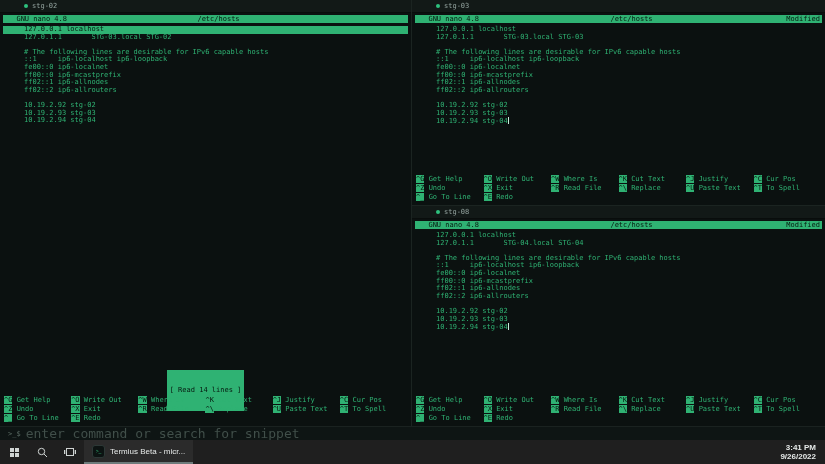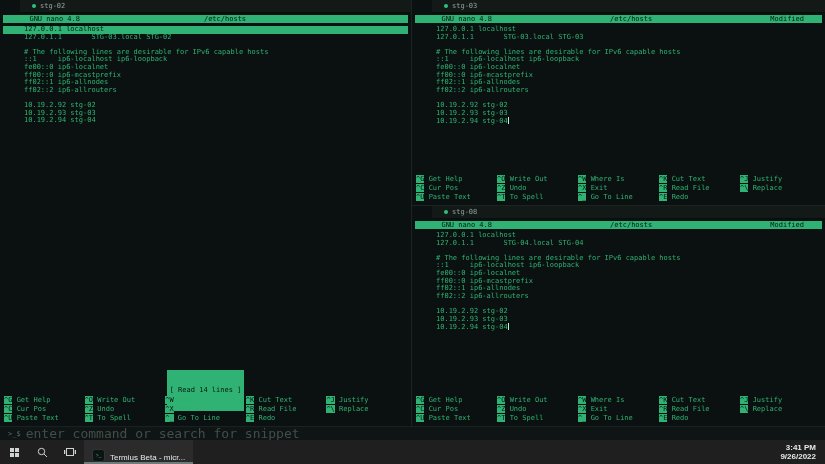--- a/index.html
+++ b/index.html
@@ -27,53 +27,53 @@
   .win-btn{ width:17px; height:16px; display:flex; align-items:center; justify-content:center; color:#b6c0be; font-size:8px; font-family:"DejaVu Sans", sans-serif; }
 
   
   .workspace{ flex:1 1 auto; display:flex; min-height:0; }
   .pane{ display:flex; flex-direction:column; min-height:0; background:var(--term-bg); }
   .pane-left{ width:412px; flex:0 0 auto; border-right:1px solid #1b2421; }
   .col-right{ flex:1 1 auto; display:flex; flex-direction:column; min-width:0; }
   .pane-top{ height:206px; flex:0 0 auto; border-bottom:1px solid #1b2421; }
   .pane-bottom{ flex:1 1 auto; }
 
-  .tabbar{ height:13px; flex:0 0 auto; display:flex; align-items:center; gap:4px; padding-left:12px; background:#121917; border-bottom:1px solid #090d0c;margin-left:20px; }
+  .tabbar{ height:13px; flex:0 0 auto; display:flex; align-items:center; gap:4px; padding-left:24px; background:#121917; border-bottom:1px solid #090d0c; }
   .tab-dot{ width:4px; height:4px; border-radius:50%; background:#2ec27e; }
   .tab-label{ color:#93a39f; font-size:7px; line-height:7px; }
 
   .nano{ flex:1 1 auto; display:flex; flex-direction:column; min-height:0; padding:2px 3px 2px 3px; }
   .nano-header{ flex:0 0 auto; background:var(--green); color:var(--green-dark-text); font-size:7px; line-height:8px; display:flex; white-space:pre; }
-  .nh-app{ padding-left:18px; }
+  .nh-app{ padding-left:5px; }
   .nh-file{ flex:1 1 auto; text-align:center; }
-  .nh-mod{ padding-right:18px; min-width:38px; text-align:right; }
+  .nh-mod{ padding-right:2px; min-width:38px; text-align:right; }
 
   .nano-body{ flex:1 1 auto; overflow:hidden; padding-top:3px; }
   .term-line{ font-size:7px; line-height:7.6px; height:7.6px; color:var(--green); white-space:pre; padding-left:21px; }
   .term-line.hl{ background:var(--green); color:var(--green-dark-text); }
   .cursor{ display:inline-block; width:1.5px; height:6.5px; background:#c8efdc; vertical-align:-1px; }
 
   .nano-status{ flex:0 0 auto; height:9px; display:flex; align-items:center; justify-content:center; }
   .nano-status span{ background:var(--green); color:var(--green-dark-text); font-size:7px; line-height:9px; padding:16px 3px; white-space:pre; }
 
-  .shortcut-grid{ flex:0 0 auto; display:grid; grid-template-columns:repeat(5,1fr); row-gap:1px; padding:1px 1px 2px 1px; }
+  .shortcut-grid{ flex:0 0 auto; display:grid; grid-template-columns:repeat(6,1fr); row-gap:1px; padding:1px 1px 2px 1px; }
   .sc-item{ font-size:7px; line-height:8px; color:var(--green); white-space:pre; overflow:hidden; }
   .sc-key{ background:var(--green); color:var(--green-dark-text); }
 
   
   .command-bar{ height:14px; flex:0 0 auto; background:#0e1514; border-top:1px solid #1a2220; display:flex; align-items:center; padding-left:8px; gap:5px; }
   .cmd-prompt{ color:#5c6d66; font-size:7px; }
   .cmd-placeholder{ color:#414f4a; font-size:13px; }
 
   
   .taskbar{ height:24px; flex:0 0 auto; background:#1f1f1f; display:flex; align-items:stretch; font-family:"Liberation Sans", sans-serif; }
   .tb-btn{ width:28px; display:flex; align-items:center; justify-content:center; }
   .win-logo{ display:grid; grid-template-columns:4px 4px; grid-template-rows:4px 4px; gap:1px; }
   .win-logo i{ background:var(--grey-ui); display:block; }
-  .tb-app{ display:flex; align-items:flex-end; gap:5px; padding:0 8px; background:#2b2b2b; border-bottom:2px solid #6d7b7b; max-width:140px; }
+  .tb-app{ display:flex; align-items:center; gap:5px; padding:0 8px; background:#2b2b2b; border-bottom:2px solid #6d7b7b; max-width:140px; }
   .app-ico{ width:13px; height:13px; border-radius:3px; background:#0c1312; border:1px solid #2c3836; color:#2fb273; font-size:5px; line-height:11px; text-align:center; flex:0 0 auto; }
   .app-label{ color:#e6e9e8; font-size:8px; white-space:nowrap; overflow:hidden; text-overflow:ellipsis; }
   .tb-right{ margin-left:auto; display:flex; align-items:center; padding-right:9px; }
   .tb-clock{ text-align:right; color:#e6e9e8; font-size:8px; line-height:9px;font-weight:bold; }
 </style>
 </head>
 <body>
 
 <div class="app">
 

